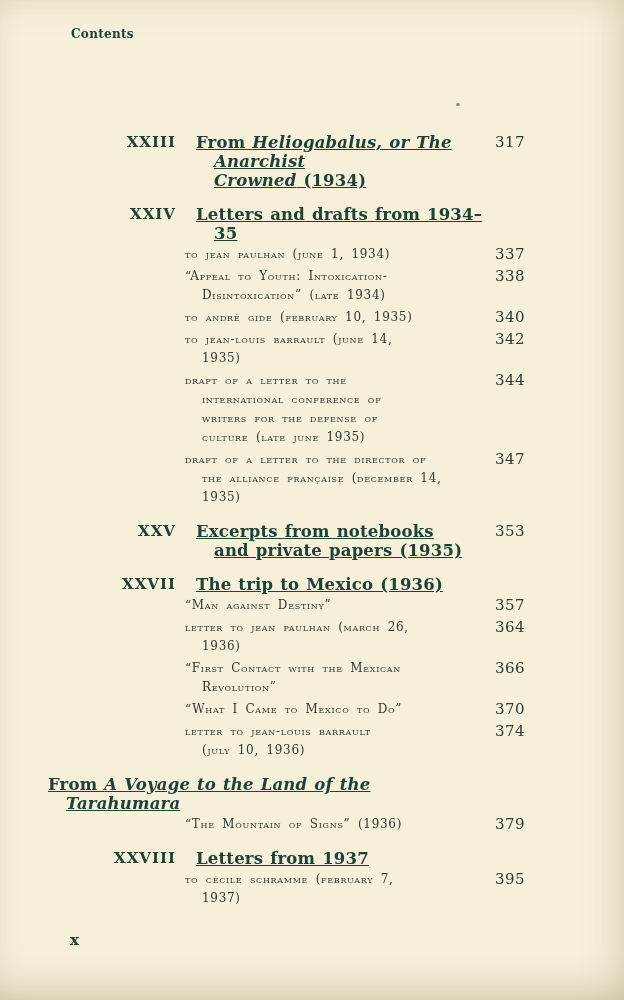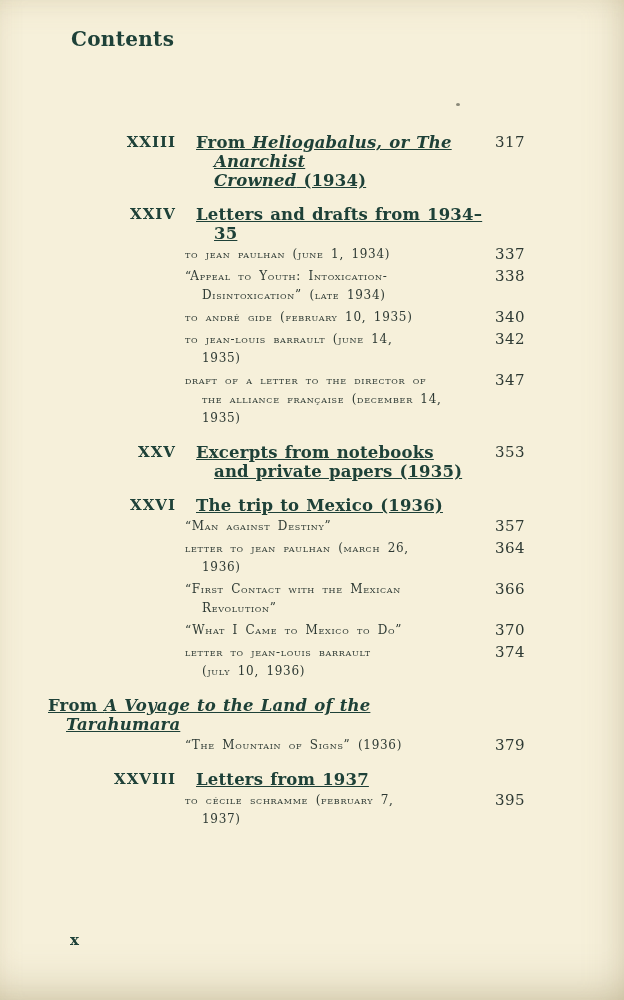--- a/index.html
+++ b/index.html
@@ -10,21 +10,21 @@
     font-family:"DejaVu Serif", serif;
     overflow:hidden;
     box-shadow:
       inset 0 -34px 44px -30px rgba(160,145,105,.50),
       inset -28px 0 40px -30px rgba(160,145,105,.38),
       inset 0 28px 34px -30px rgba(185,170,130,.30),
       inset 20px 0 30px -28px rgba(200,188,150,.25);
   }
   .contents-label {
     position:absolute; left:71px; top:27px;
-    font-size:20px; font-weight:bold; color:#1e4138;
+    font-size:12px; font-weight:bold; color:#1e4138;
     letter-spacing:.3px;
   }
   .toc { position:absolute; left:0; right:0; top:118px; }
   .row {
     display:flex; align-items:flex-start;
     padding-right:79px;
   }
   .row.chapter { margin-top:15px; margin-bottom:2px;padding-left:28px; }
   .row.sub { margin-bottom:3px; }
   .cell-roman {
@@ -101,37 +101,44 @@
       <div class="cell-title">to andré gide (february 10, 1935)</div>
       <div class="cell-page">340</div>
     </div>
 
     <div class="row sub">
       <div class="cell-title">to jean-louis barrault (june 14,
 1935)</div>
       <div class="cell-page">342</div>
     </div>
 
+    <div class="row sub">
+      <div class="cell-title">draft of a letter to the
+international conference of
+writers for the defense of
+culture (late june 1935)</div>
+      <div class="cell-page">344</div>
+    </div>
 
     <div class="row sub">
       <div class="cell-title">draft of a letter to the director of
 the alliance française (december 14,
 1935)</div>
       <div class="cell-page">347</div>
     </div>
 
     <div class="row chapter">
       <div class="cell-roman">XXV</div>
       <div class="cell-title">Excerpts from notebooks
 and private papers (1935)</div>
       <div class="cell-page">353</div>
     </div>
 
     <div class="row chapter">
-      <div class="cell-roman">XXVI</div>
+      <div class="cell-roman">XXVII</div>
       <div class="cell-title">The trip to Mexico (1936)</div>
       <div class="cell-page"></div>
     </div>
 
     <div class="row sub">
       <div class="cell-title">“Man against Destiny”</div>
       <div class="cell-page">357</div>
     </div>
 
     <div class="row sub">

